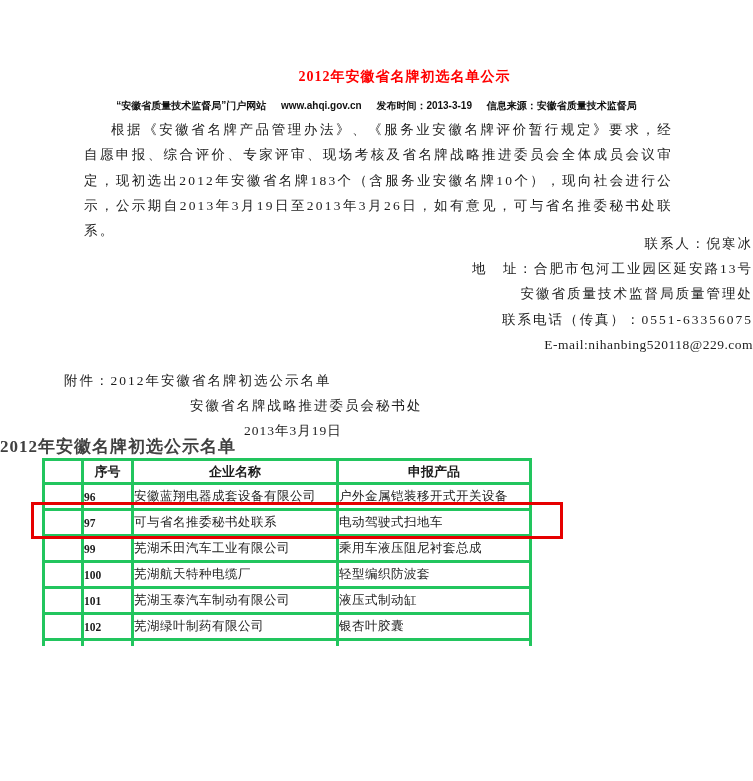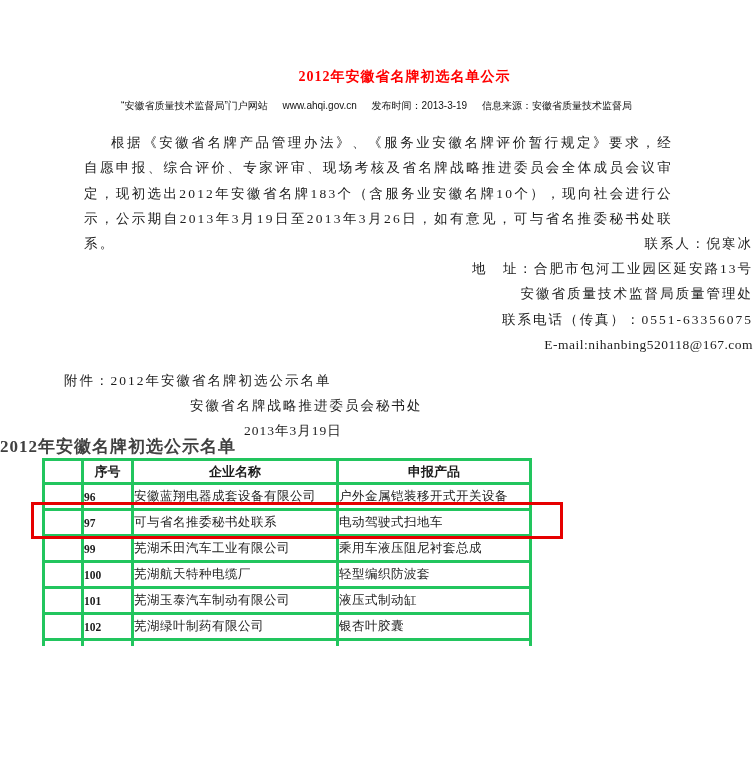--- a/index.html
+++ b/index.html
@@ -15,26 +15,26 @@
     position:absolute;top:68px;left:0;width:100%;
     margin:0;text-align:center;
     font-size:14px;font-weight:bold;color:#ff0000;
     letter-spacing:1px;
     padding-left:28px;
   }
   .meta{
     position:absolute;top:99px;left:0;width:100%;
     text-align:center;
     font-family:"Liberation Sans","DejaVu Sans",sans-serif;
-    font-size:10px;font-weight:normal;color:#111111;
+    font-size:10px;font-weight:bold;color:#111111;
     white-space:nowrap;
   }
   .meta span{margin:0 6px;}
   .para{
-    position:absolute;top:130px;left:84px;width:589px;
+    position:absolute;top:117px;left:84px;width:589px;
     margin:0;
     font-size:13.5px;line-height:25.3px;
     letter-spacing:2.2px;
     text-align:justify;text-indent:2em;
   }
   .contact{
     position:absolute;top:231px;left:0;width:100%;
     font-size:13.5px;line-height:25.2px;letter-spacing:2px;text-align:right;
   }
   .contact .ln-person,.contact .ln-addr1,.contact .ln-phone{margin-left:90px;}
@@ -94,21 +94,21 @@
     <span>信息来源：安徽省质量技术监督局</span>
   </div>
 
   <p class="para">根据《安徽省名牌产品管理办法》、《服务业安徽名牌评价暂行规定》要求，经自愿申报、综合评价、专家评审、现场考核及省名牌战略推进委员会全体成员会议审定，现初选出2012年安徽省名牌183个（含服务业安徽名牌10个），现向社会进行公示，公示期自2013年3月19日至2013年3月26日，如有意见，可与省名推委秘书处联系。</p>
 
   <div class="contact">
     <div class="ln-person">联系人：倪寒冰</div>
     <div class="ln-addr1">地　址：合肥市包河工业园区延安路13号</div>
     <div class="ln-addr2">安徽省质量技术监督局质量管理处</div>
     <div class="ln-phone">联系电话（传真）：0551-63356075</div>
-    <div class="ln-email">E-mail:nihanbing520118@167.com</div>
+    <div class="ln-email">E-mail:nihanbing520118@229.com</div>
   </div>
 
   <div class="attach">
     <div class="ln-attach">附件：2012年安徽省名牌初选公示名单</div>
     <div class="ln-issuer">安徽省名牌战略推进委员会秘书处</div>
     <div class="ln-date">2013年3月19日</div>
   </div>
 
   <h2 class="table-title">2012年安徽名牌初选公示名单</h2>
 

